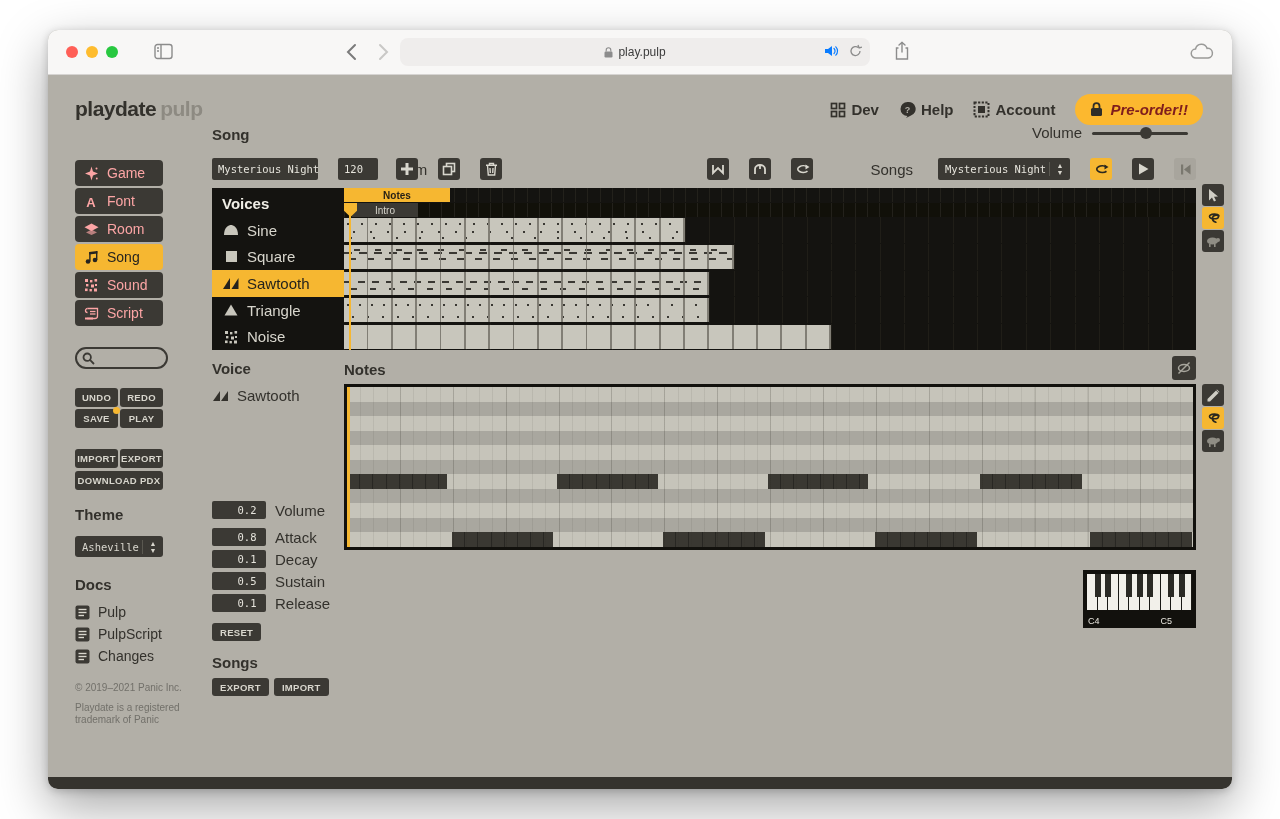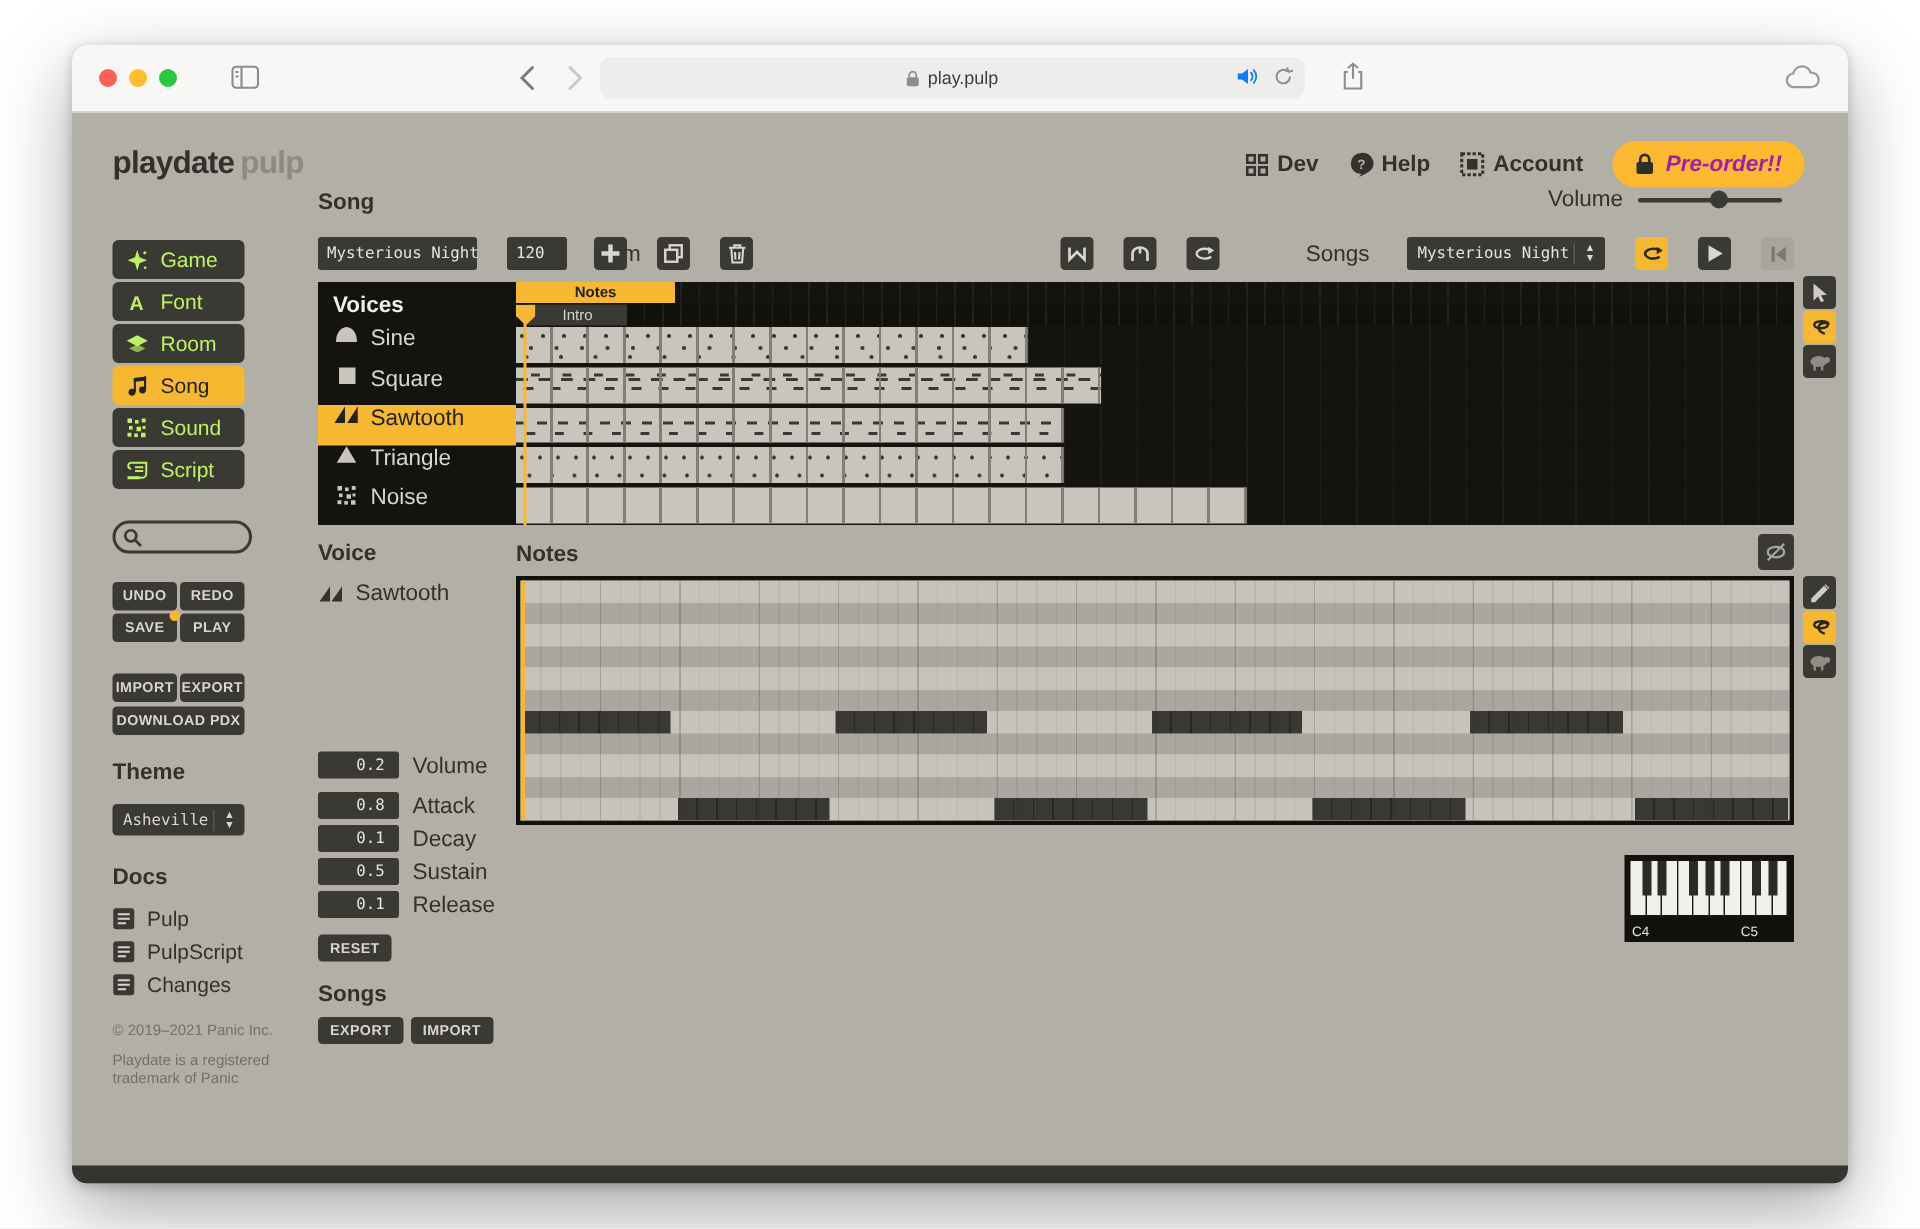--- a/index.html
+++ b/index.html
@@ -15,28 +15,28 @@
           display:flex;align-items:center;justify-content:center;color:#3c3c3c;font-size:12px;}
   .urlbar .lockico{margin-right:5px;color:#8c8c8c;display:flex;}
   .url-right{position:absolute;right:8px;top:6px;display:flex;gap:10px;align-items:center;}
   
   .appheader{position:absolute;left:0;top:58px;right:0;height:43px;background:#b2afa7;}
   .logo{position:absolute;left:27px;top:9px;font-size:21px;font-weight:bold;letter-spacing:-.5px;color:#33312c;}
   .logo .pulp{color:#8d8a82;font-weight:bold;margin-left:4px;}
   .hnav{position:absolute;right:29px;top:6px;display:flex;align-items:center;gap:20px;}
   .hnav .item{display:flex;align-items:center;gap:5px;font-size:15px;font-weight:bold;color:#33312c;cursor:pointer;}
   .preorder{display:flex;align-items:center;gap:7px;background:#fcb82f;border-radius:16px;height:31px;padding:0 15px;
-            font-size:15px;font-weight:bold;font-style:italic;color:#a21caf;cursor:pointer;}
+            font-size:15px;font-weight:bold;font-style:italic;color:#7f1d1d;cursor:pointer;}
   
   .content{position:absolute;left:0;top:88px;right:0;bottom:0;}
   .bottomstrip{position:absolute;left:0;right:0;bottom:0;height:12px;background:#35332e;border-radius:0 0 9px 9px;}
   
   .sidebar{position:absolute;left:27px;top:0;width:88px;}
   .snav{position:absolute;top:42px;left:0;width:88px;}
-  .sbtn{height:26px;margin-bottom:2px;border-radius:4px;background:#3b3934;color:#bef264;display:flex;align-items:center;
+  .sbtn{height:26px;margin-bottom:2px;border-radius:4px;background:#3b3934;color:#fca5a5;display:flex;align-items:center;
         font-size:14px;cursor:pointer;}
   .sbtn .ic{width:16px;margin:0 8px 0 8px;display:flex;justify-content:center;}
   .sbtn.active{background:#f6b731;color:#262420;}
   .search{position:absolute;top:229px;left:0;width:84px;height:18px;border:2px solid #3b3934;border-radius:12px;
           display:flex;align-items:center;padding-left:5px;color:#3b3934;cursor:text;}
   .btnrow{position:absolute;left:0;width:88px;display:flex;gap:2px;}
   .mbtn{flex:1;height:19px;background:#3b3934;color:#d8d6cd;border-radius:3px;font-size:9.5px;font-weight:bold;
         display:flex;align-items:center;justify-content:center;cursor:pointer;position:relative;letter-spacing:.3px;}
   .dot{position:absolute;top:-2px;right:-2px;width:7px;height:7px;border-radius:50%;background:#f6b731;}
   .sheading{position:absolute;left:0;font-size:15px;font-weight:bold;color:#33312c;}
@@ -66,21 +66,21 @@
   .slider .track{position:absolute;left:0;right:0;top:5px;height:3px;background:#3b3934;border-radius:2px;}
   .slider .thumb{position:absolute;top:0;width:12px;height:12px;border-radius:50%;background:#3b3934;}
   .songsel{width:132px;height:22px;background:#3b3934;border-radius:2px;display:flex;align-items:center;cursor:pointer;}
   .songsel .val{flex:1;color:#e6e4dc;font-family:"DejaVu Sans Mono",monospace;font-size:10.5px;padding-left:7px;white-space:nowrap;overflow:hidden;}
   .songsel .arr{width:20px;border-left:1px solid #5a5850;color:#d8d6cd;font-size:7px;line-height:7px;text-align:center;}
   
   .voices-panel{position:absolute;left:0;top:70px;width:984px;height:162px;background:#141310;display:flex;}
   .vcol{width:132px;flex:none;position:relative;}
   .vcol .vh{position:absolute;left:10px;top:7px;color:#f0eee6;}
   .vrows{position:absolute;left:0;top:29px;right:0;bottom:0;display:flex;flex-direction:column;}
-  .vrow{flex:1;display:flex;color:#d8d6cd;font-size:15px;cursor:pointer;}
+  .vrow{flex:1;display:flex;align-items:center;color:#d8d6cd;font-size:15px;cursor:pointer;}
   .vrow .ic{width:18px;margin:0 7px 0 10px;display:flex;justify-content:center;color:#c8c6bc;}
   .vrow.sel{background:#f6b731;color:#24221d;}
   .vrow.sel .ic{color:#24221d;}
   .timeline{flex:1;position:relative;background:#141310;overflow:hidden;}
   .tl-h1,.tl-h2{position:absolute;left:0;right:0;height:14px;
      background-image:repeating-linear-gradient(90deg,#23211b 0 1px,transparent 1px 12.17px);}
   .tl-h1{top:0;} .tl-h2{top:15px;height:14px;}
   .notes-chip{position:absolute;left:0;top:0;width:106px;height:14px;background:#f6b731;color:#241f16;font-size:10px;
               font-weight:bold;display:flex;align-items:center;justify-content:center;cursor:pointer;}
   .intro-chip{position:absolute;left:8px;top:0;width:66px;height:14px;background:#3b3934;color:#d6d4cb;font-size:10px;

